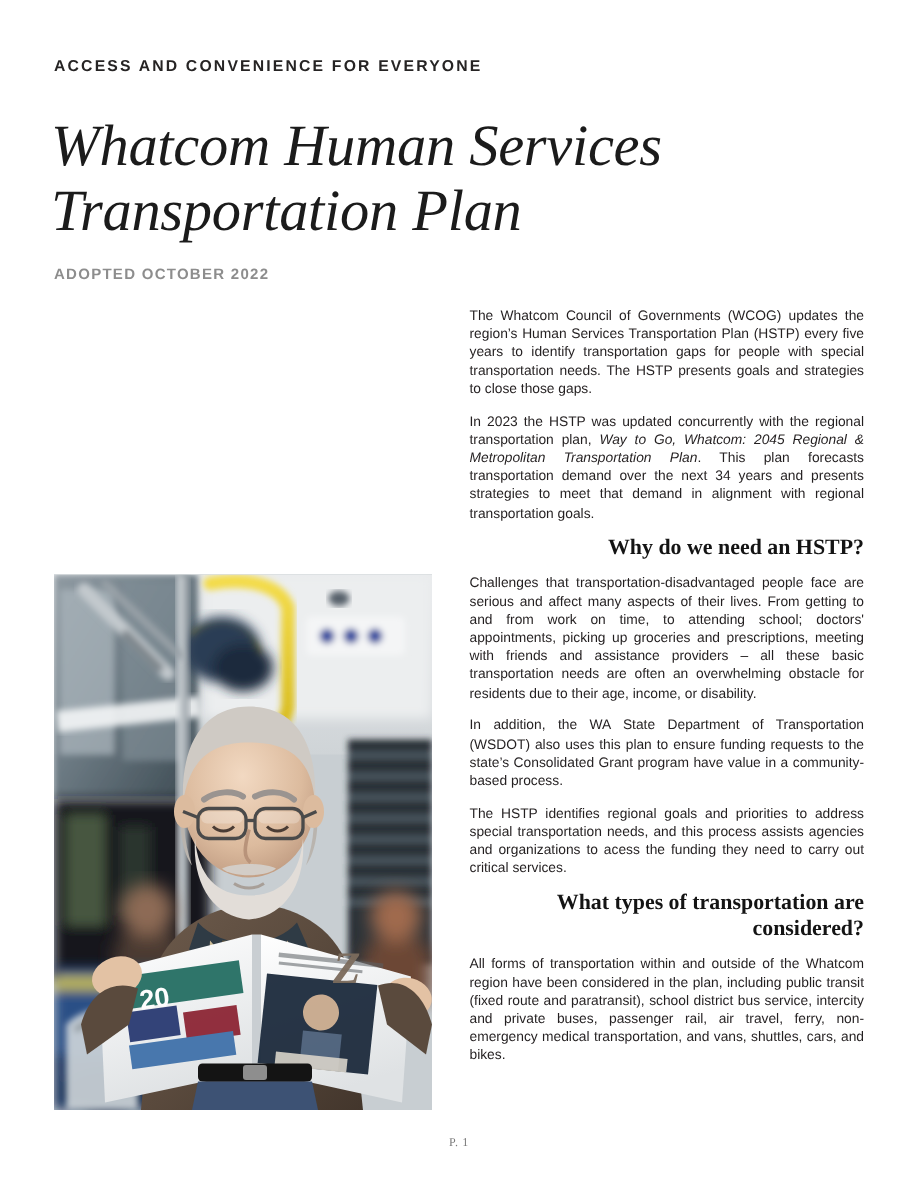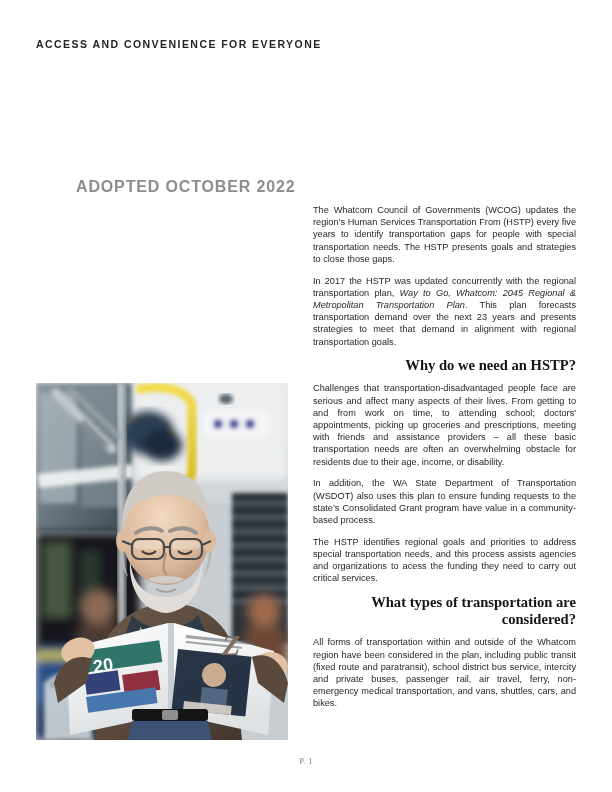--- a/index.html
+++ b/index.html
@@ -48,26 +48,25 @@
     line-height: 43px;
     color: #1b1b1b;
     letter-spacing: -0.2px;
   }
 
   .adopted {
     position: absolute;
     left: 36px;
     top: 178px;
     font-family: "Liberation Sans", sans-serif;
-    font-size: 16px;
+    font-size: 10px;
     font-weight: 600;
     letter-spacing: 0.85px;
     color: #8d8d8d;
     white-space: nowrap;
-    margin-left: 40px;
   }
 
   
   .lede {
     position: absolute;
     left: 36px;
     top: 204px;
     width: 252px;
     font-family: "Liberation Serif", "DejaVu Serif", serif;
     font-weight: bold;
@@ -130,20 +129,24 @@
     letter-spacing: 0.4px;
   }
 </style>
 </head>
 <body>
 
 <div class="page">
 
   <div class="eyebrow">ACCESS AND CONVENIENCE FOR EVERYONE</div>
 
+  <div class="doc-title">
+    <div>Whatcom Human Services</div>
+    <div>Transportation Plan</div>
+  </div>
 
   <div class="adopted">ADOPTED OCTOBER 2022</div>
 
 
   <div class="photo">
     <svg width="252" height="357" viewBox="0 0 252 357" xmlns="http://www.w3.org/2000/svg" role="img">
       <defs>
         <linearGradient id="ceil" x1="0" y1="0" x2="0" y2="1">
           <stop offset="0" stop-color="#e8eaec"></stop>
           <stop offset="1" stop-color="#cfd4d7"></stop>
@@ -357,24 +360,24 @@
       <path d="M96 338 L172 338 L176 357 L92 357 Z" fill="#3d5274"></path>
 
       <text x="186" y="272" font-family="Liberation Serif, serif" font-size="30" font-style="italic" font-weight="bold" fill="#7c6c5d" opacity="0.95">Z</text>
 
       <rect x="0" y="0" width="252" height="357" fill="none"></rect>
     </svg>
   </div>
 
   <div class="col-right">
 
-    <p class="body-p">The Whatcom Council of Governments (WCOG) updates the region’s Human Services Transportation From (HSTP) every five years to identify transportation gaps for people with special transportation needs. The HSTP presents goals and strategies to close those gaps.</p>
+    <p class="body-p">The Whatcom Council of Governments (WCOG) updates the region’s Human Services Transportation Plan (HSTP) every five years to identify transportation gaps for people with special transportation needs. The HSTP presents goals and strategies to close those gaps.</p>
 
     <p class="body-p">
-      <span>In 2017 the HSTP was updated concurrently with the regional transportation plan, </span><span class="ital">Way to Go, Whatcom: 2045 Regional &amp; Metropolitan Transportation Plan</span><span>. This plan forecasts transportation demand over the next 23 years and presents strategies to meet that demand in alignment with regional transportation goals.</span>
+      <span>In 2023 the HSTP was updated concurrently with the regional transportation plan, </span><span class="ital">Way to Go, Whatcom: 2045 Regional &amp; Metropolitan Transportation Plan</span><span>. This plan forecasts transportation demand over the next 34 years and presents strategies to meet that demand in alignment with regional transportation goals.</span>
     </p>
 
     <h2 class="sec-head">Why do we need an HSTP?</h2>
 
     <p class="body-p">Challenges that transportation-disadvantaged people face are serious and affect many aspects of their lives. From getting to and from work on time, to attending school; doctors' appointments, picking up groceries and prescriptions, meeting with friends and assistance providers – all these basic transportation needs are often an overwhelming obstacle for residents due to their age, income, or disability.</p>
 
     <p class="body-p">In addition, the WA State Department of Transportation (WSDOT) also uses this plan to ensure funding requests to the state’s Consolidated Grant program have value in a community-based process.</p>
 
     <p class="body-p">The HSTP identifies regional goals and priorities to address special transportation needs, and this process assists agencies and organizations to acess the funding they need to carry out critical services.</p>
 

